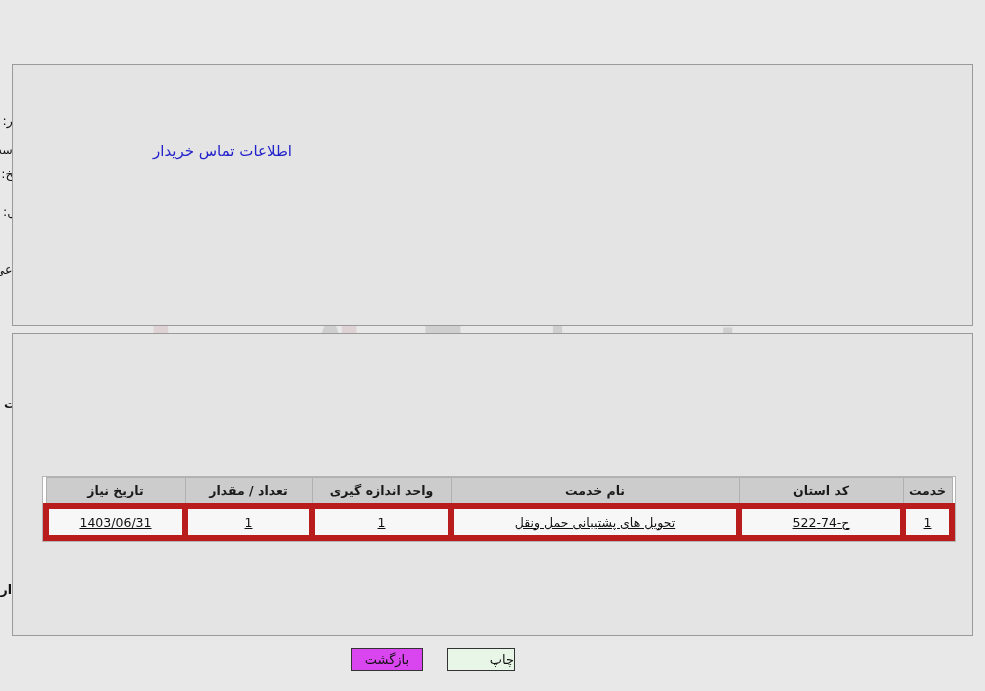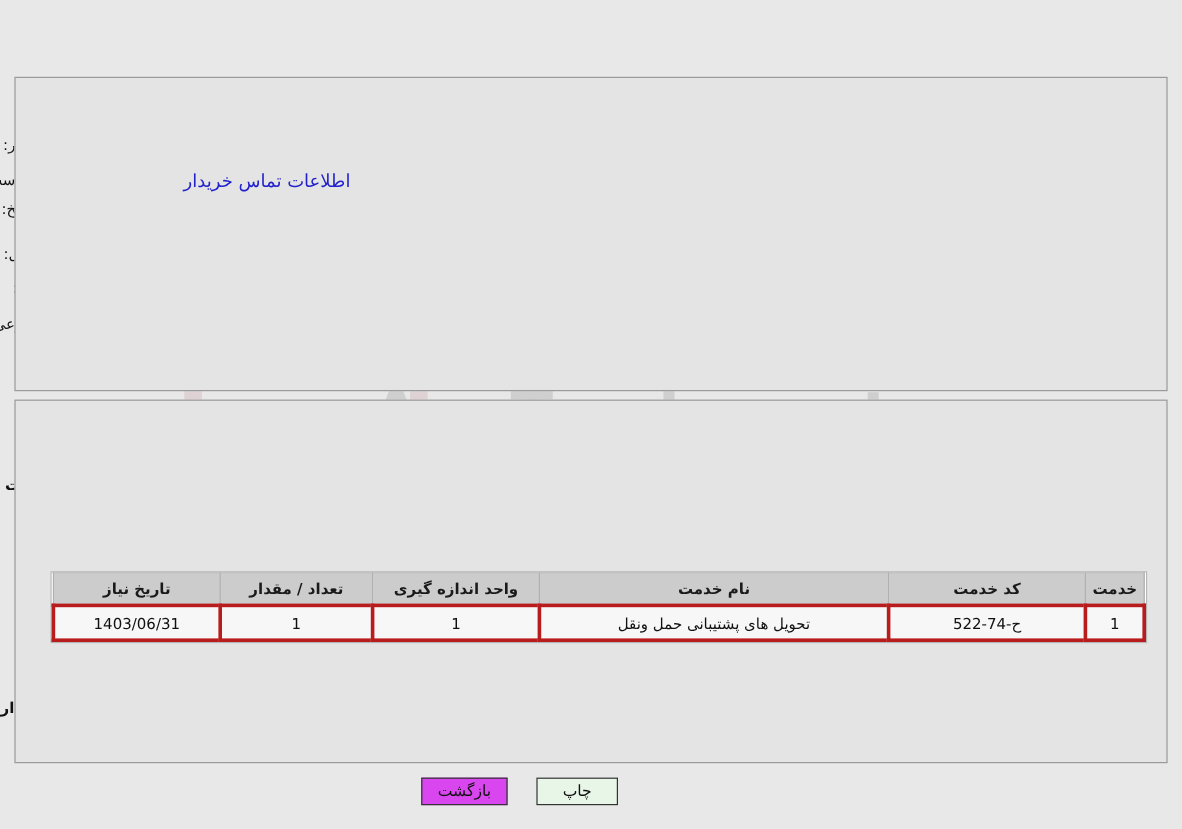--- a/index.html
+++ b/index.html
@@ -198,42 +198,43 @@
     border: 1px solid #b0b0b0;
     color: #1a1a1a;
     font-weight: bold;
     font-size: 12.5px;
     height: 25px;
     padding: 0 4px;
     text-align: center;
   }
   table.grid td {
     background: #f7f7f7;
-    border: 3px solid #b91c1c;
+    border: 6px solid #b91c1c;
     color: #111;
     height: 26px;
     padding: 0 4px;
     text-align: center;
+    text-decoration: underline;
   }
   td.num { direction: ltr; }
 
   
   .btn {
     position: absolute;
     height: 23px;
     border: 1px solid #333;
     box-sizing: border-box;
     font-size: 13px;
     color: #111;
     text-align: center;
     line-height: 21px;
     cursor: pointer;
     font-family: "DejaVu Sans", "Liberation Sans", sans-serif;
   }
-  .btn-print  { background: #e8f6e8; }
+  .btn-print  { background: #e8f6e8; text-align: right; }
   .btn-back   { background: #d946ef; }
 </style>
 </head>
 <body>
 
 <div id="page">
 
 
   <div class="panel panel-top"></div>
 
@@ -298,21 +299,21 @@
   <div class="lbl lbl-bold" style="right:884px; top:396px;">اطلاعات خدمات مورد نیاز</div>
 
   <div class="lbl lbl-bold" style="right:884px; top:438px;">گروه خدمت:</div>
   <div class="fld fld-right" style="right:126px; top:434px; width:694px;">حمل و نقل و انبارداری</div>
 
   <div class="tbl-wrap">
     <table class="grid">
       <thead>
         <tr>
           <th style="width:40px;">خدمت</th>
-          <th style="width:155px;">کد خدمت</th>
+          <th style="width:155px;">کد استان</th>
           <th>نام خدمت</th>
           <th style="width:130px;margin-top:28px;">واحد اندازه گیری</th>
           <th style="width:118px;">تعداد / مقدار</th>
           <th style="width:130px;">تاریخ نیاز</th>
         </tr>
       </thead>
       <tbody>
         <tr>
           <td class="num">1</td>
           <td class="num">ح-74-522</td>

